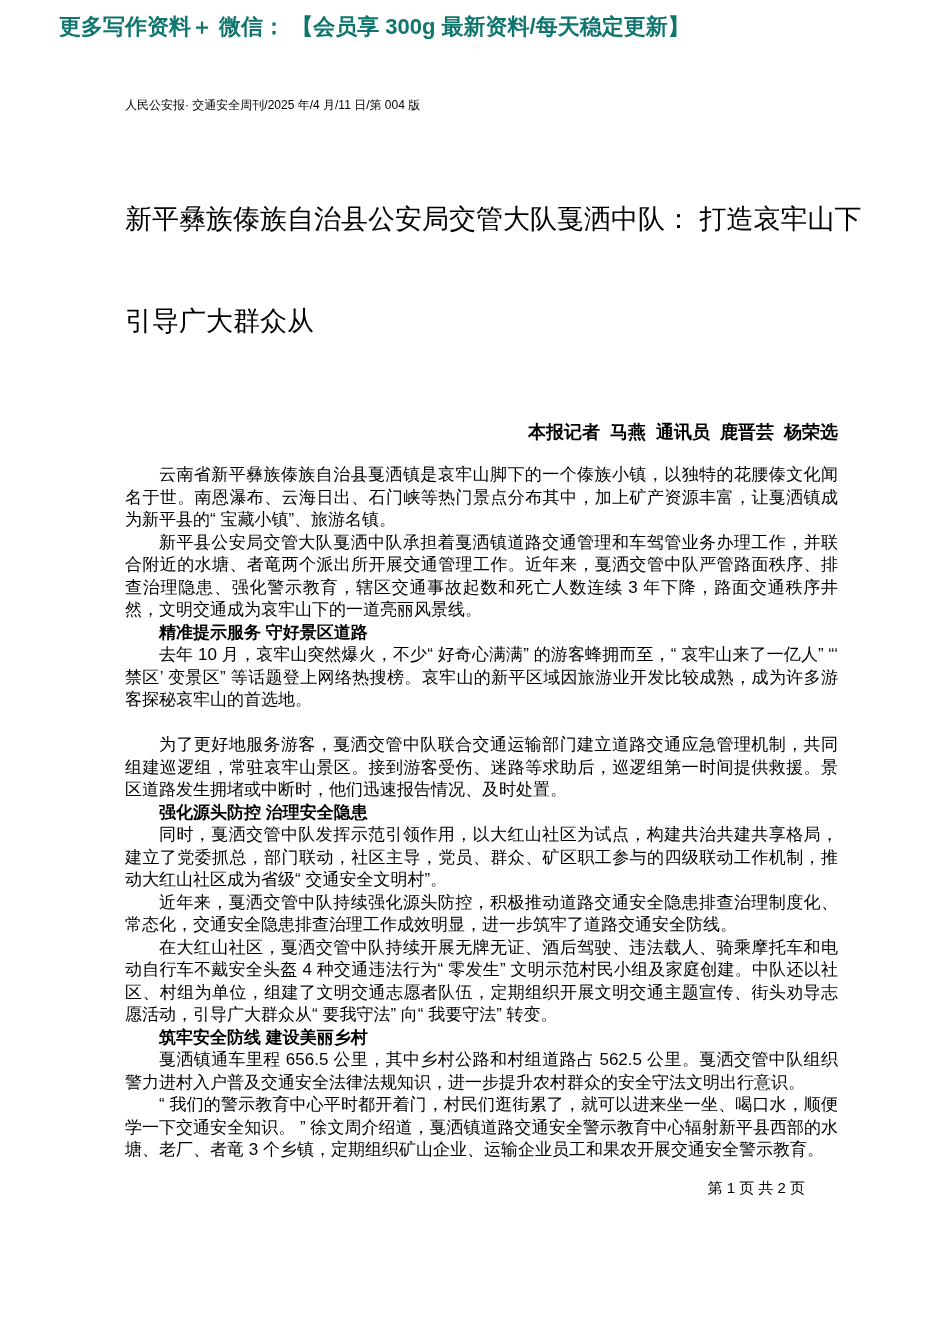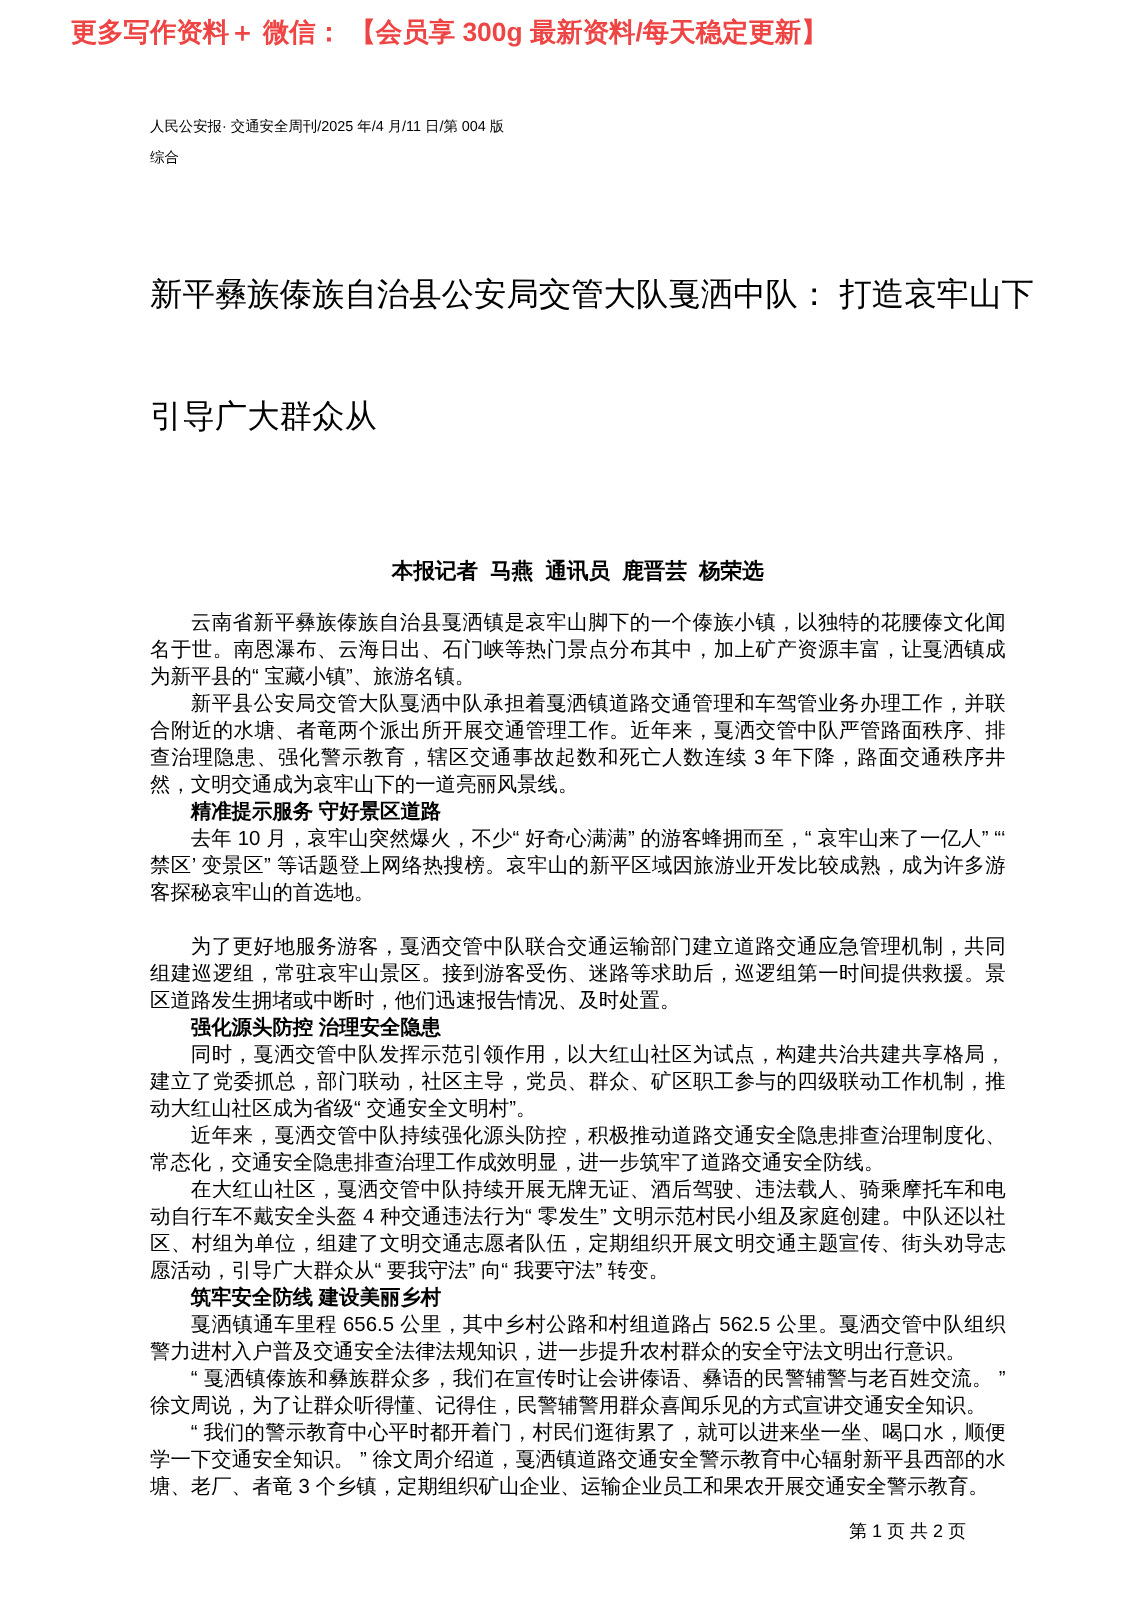--- a/index.html
+++ b/index.html
@@ -10,43 +10,43 @@
     background: #ffffff;
     color: #000000;
     font-family: "Liberation Sans", "DejaVu Sans", sans-serif;
     position: relative;
   }
   .banner {
     margin: 14px 0 0 59px;
     font-size: 22px;
     line-height: 26px;
     font-weight: bold;
-    color: #ef4444;
+    color: #0f766e;
     white-space: pre;
   }
   .content {
     width: 713px;
     margin-left: 125px;
   }
   .pub-info {
     margin-top: 52px;
     font-size: 12px;
     line-height: 26px;
   }
   .pub-info div { white-space: pre; }
   .article-title {
     margin-top: 16px;
     font-size: 27px;
     line-height: 34px;
     font-weight: normal;
     white-space: pre;
   }
   .byline {
-    margin-top: 32px;
-    text-align: center;
+    margin-top: 14px;
+    text-align: right;
     font-size: 18px;
     line-height: 25px;
     font-weight: 600;
     white-space: pre;
   }
   .article-body {
     margin-top: 19px;
     font-size: 17px;
     line-height: 22.5px;
   }
@@ -69,21 +69,20 @@
 </style>
 </head>
 <body>
 
 <div class="banner">更多写作资料＋ 微信： 【会员享 300g 最新资料/每天稳定更新】</div>
 
 <div class="content">
 
   <div class="pub-info">
     <div>人民公安报· 交通安全周刊/2025 年/4 月/11 日/第 004 版</div>
-    <div>综合</div>
   </div>
 
   <div class="article-title">
     <div>新平彝族傣族自治县公安局交管大队戛洒中队： 打造哀牢山下</div>
     <div>引导广大群众从</div>
   </div>
 
   <div class="byline">本报记者  马燕  通讯员  鹿晋芸  杨荣选</div>
 
   <div class="article-body">
@@ -92,19 +91,18 @@
       <p class="heading">精准提示服务 守好景区道路</p>
       <p class="paragraph">去年 10 月，哀牢山突然爆火，不少“ 好奇心满满” 的游客蜂拥而至，“ 哀牢山来了一亿人” “‘ 禁区’ 变景区” 等话题登上网络热搜榜。哀牢山的新平区域因旅游业开发比较成熟，成为许多游客探秘哀牢山的首选地。</p>
       <p class="spacer"></p>
       <p class="paragraph">为了更好地服务游客，戛洒交管中队联合交通运输部门建立道路交通应急管理机制，共同组建巡逻组，常驻哀牢山景区。接到游客受伤、迷路等求助后，巡逻组第一时间提供救援。景区道路发生拥堵或中断时，他们迅速报告情况、及时处置。</p>
       <p class="heading">强化源头防控 治理安全隐患</p>
       <p class="paragraph">同时，戛洒交管中队发挥示范引领作用，以大红山社区为试点，构建共治共建共享格局，建立了党委抓总，部门联动，社区主导，党员、群众、矿区职工参与的四级联动工作机制，推动大红山社区成为省级“ 交通安全文明村”。</p>
       <p class="paragraph">近年来，戛洒交管中队持续强化源头防控，积极推动道路交通安全隐患排查治理制度化、常态化，交通安全隐患排查治理工作成效明显，进一步筑牢了道路交通安全防线。</p>
       <p class="paragraph">在大红山社区，戛洒交管中队持续开展无牌无证、酒后驾驶、违法载人、骑乘摩托车和电动自行车不戴安全头盔 4 种交通违法行为“ 零发生” 文明示范村民小组及家庭创建。中队还以社区、村组为单位，组建了文明交通志愿者队伍，定期组织开展文明交通主题宣传、街头劝导志愿活动，引导广大群众从“ 要我守法” 向“ 我要守法” 转变。</p>
       <p class="heading">筑牢安全防线 建设美丽乡村</p>
       <p class="paragraph">戛洒镇通车里程 656.5 公里，其中乡村公路和村组道路占 562.5 公里。戛洒交管中队组织警力进村入户普及交通安全法律法规知识，进一步提升农村群众的安全守法文明出行意识。</p>
-      <p class="paragraph">“ 戛洒镇傣族和彝族群众多，我们在宣传时让会讲傣语、彝语的民警辅警与老百姓交流。 ” 徐文周说，为了让群众听得懂、记得住，民警辅警用群众喜闻乐见的方式宣讲交通安全知识。</p>
       <p class="paragraph">“ 我们的警示教育中心平时都开着门，村民们逛街累了，就可以进来坐一坐、喝口水，顺便学一下交通安全知识。 ” 徐文周介绍道，戛洒镇道路交通安全警示教育中心辐射新平县西部的水塘、老厂、者竜 3 个乡镇，定期组织矿山企业、运输企业员工和果农开展交通安全警示教育。</p>
     </div>
 
   <div class="page-indicator">第 1 页 共 2 页</div>
 
 </div>
 
 </body></html>

